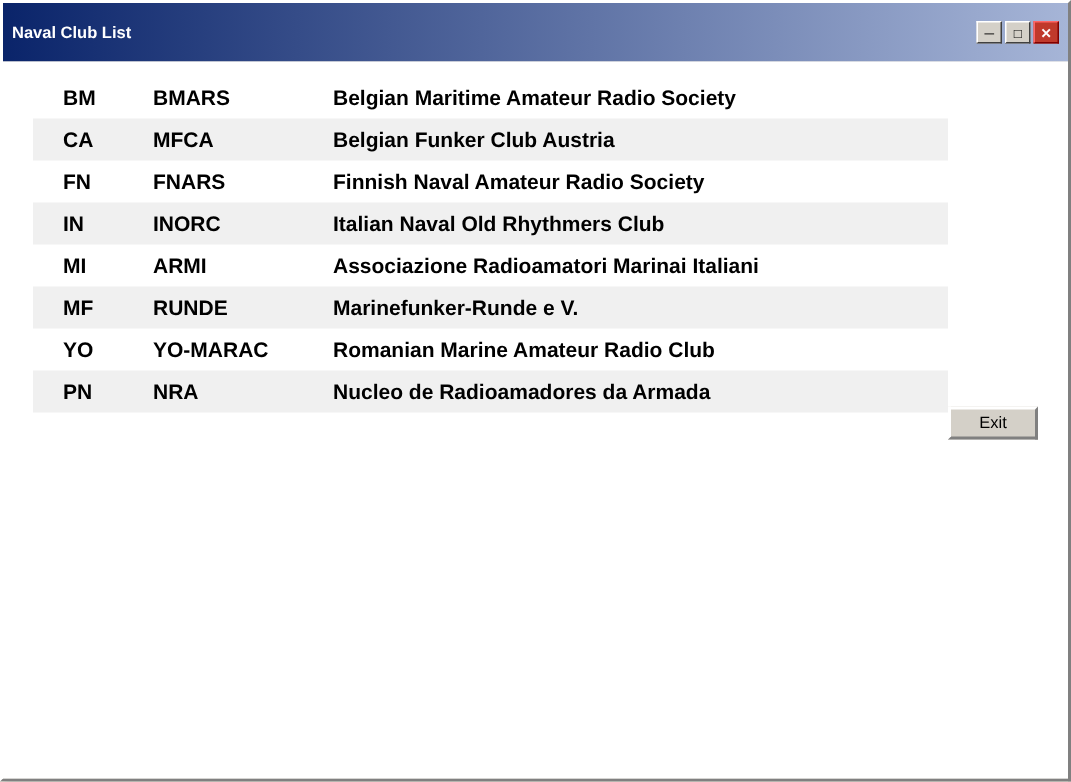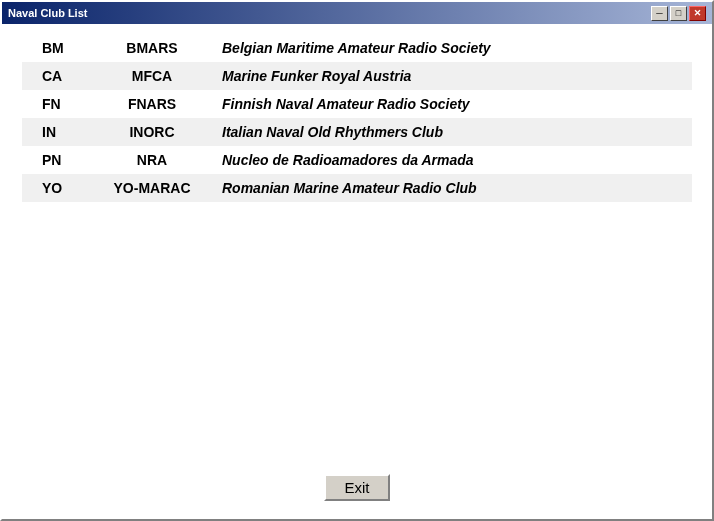--- a/index.html
+++ b/index.html
@@ -29,21 +29,21 @@
       flex-direction: column;
     }
 
     .title-bar {
       background: linear-gradient(to right, #0a246a, #a6b5d7);
       color: white;
       padding: 3px 6px;
       display: flex;
       align-items: center;
       justify-content: space-between;
-      height: 22px;
+      height: 39px;
       flex-shrink: 0;
     }
 
     .title-bar-text {
       font-size: 11px;
       font-weight: bold;
       color: white;
     }
 
     .title-bar-controls {
@@ -72,21 +72,21 @@
       color: white;
       border-color: #ff6666;
       border-right-color: #800000;
       border-bottom-color: #800000;
     }
 
     .window-content {
       background: #ffffff;
       flex: 1;
       display: flex;
-      flex-direction: column;
+      flex-direction: row;
       padding: 10px 20px;
       overflow: hidden;
     }
 
     .table-container {
       flex: 1;
       overflow-y: auto;
     }
 
     .data-table {
@@ -103,48 +103,47 @@
     }
 
     .data-table tr td:first-child {
       width: 70px;
       text-align: left;
       padding-left: 20px;
     }
 
     .data-table tr td:nth-child(2) {
       width: 120px;
-      text-align: center;
+      text-align: left;
       margin-top: 44px;
     }
 
     .data-table tr td:nth-child(3) {
       text-align: left;
-      font-style: italic;
     }
 
     .data-table tr:nth-child(even) {
       background: #f0f0f0;
     }
 
     .button-row {
       display: flex;
       justify-content: center;
       align-items: center;
       padding: 12px 0 8px 0;
       flex-shrink: 0;
     }
 
     .exit-button {
       background: #d4d0c8;
       border: 2px solid #ffffff;
       border-right-color: #808080;
       border-bottom-color: #808080;
       padding: 3px 18px;
-      font-size: 15px;
+      font-size: 11px;
       cursor: pointer;
       min-width: 60px;
       font-family: 'Arial', sans-serif;
     }
   </style>
 </head>
 <body>
 
 <div class="window">
   <div class="title-bar">
@@ -161,41 +160,51 @@
       <table class="data-table">
         <tbody id="table-body">
         <tr>
               <td>BM</td>
               <td>BMARS</td>
               <td>Belgian Maritime Amateur Radio Society</td>
             </tr>
             <tr>
               <td>CA</td>
               <td>MFCA</td>
-              <td>Marine Funker Royal Austria</td>
+              <td>Belgian Funker Club Austria</td>
             </tr>
             <tr>
               <td>FN</td>
               <td>FNARS</td>
               <td>Finnish Naval Amateur Radio Society</td>
             </tr>
             <tr>
               <td>IN</td>
               <td>INORC</td>
               <td>Italian Naval Old Rhythmers Club</td>
             </tr>
             <tr>
+              <td>MI</td>
+              <td>ARMI</td>
+              <td>Associazione Radioamatori Marinai Italiani</td>
+            </tr>
+            <tr>
+              <td>MF</td>
+              <td>RUNDE</td>
+              <td>Marinefunker-Runde e V.</td>
+            </tr>
+            <tr>
+              <td>YO</td>
+              <td>YO-MARAC</td>
+              <td>Romanian Marine Amateur Radio Club</td>
+            </tr>
+            <tr>
               <td>PN</td>
               <td>NRA</td>
               <td>Nucleo de Radioamadores da Armada</td>
-            </tr>
-            <tr>
-              <td>YO</td>
-              <td>YO-MARAC</td>
-              <td>Romanian Marine Amateur Radio Club</td>
             </tr>
           </tbody>
       </table>
     </div>
 
     <div class="button-row">
       <button class="exit-button">Exit</button>
     </div>
   </div>
 </div>

